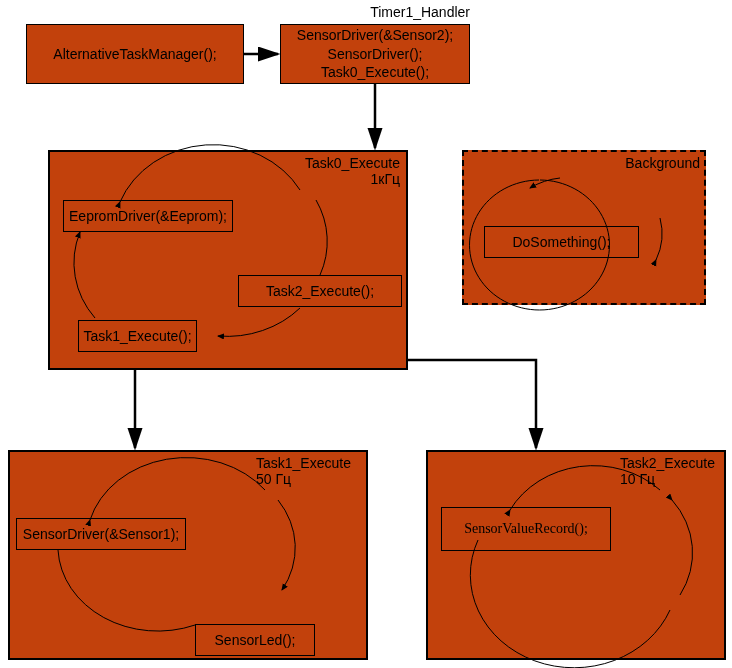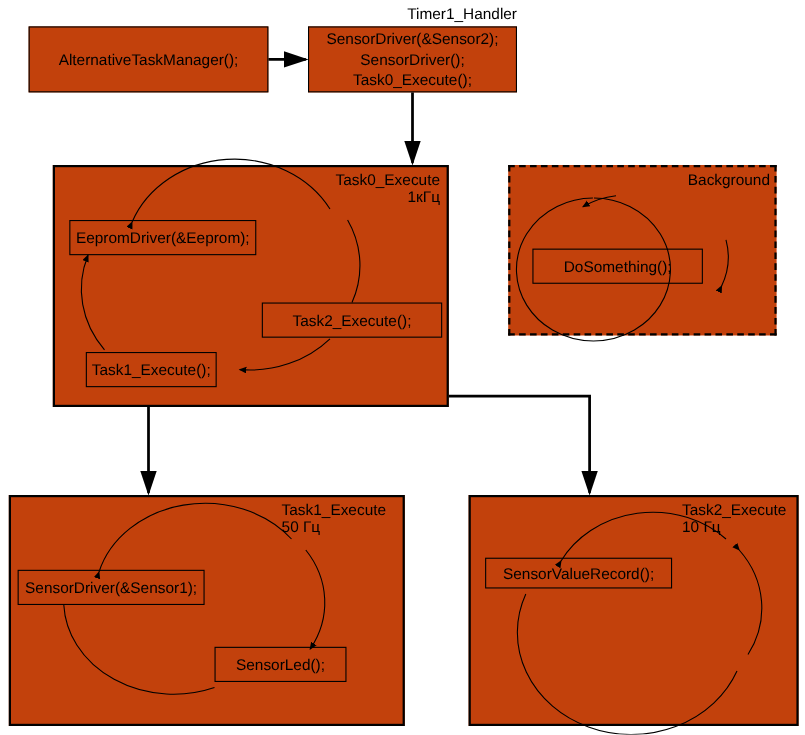--- a/index.html
+++ b/index.html
@@ -89,31 +89,31 @@
 
 <div class="box thick" style="left:8px; top:450px; width:360px; height:210px;">
 </div>
 <div class="inner-label" style="left:256px; top:455px; width:100px; text-align:left;">
   <span>Task1_Execute</span><br>
   <span>50 Гц</span>
 </div>
 <div class="box" style="left:16px; top:518px; width:170px; height:32px;">
   <span>SensorDriver(&amp;Sensor1);</span>
 </div>
-<div class="box" style="left:195px; top:588px; width:120px; height:32px;">
+<div class="box" style="left:195px; top:624px; width:120px; height:32px;">
   <span>SensorLed();</span>
 </div>
 
 <div class="box thick" style="left:426px; top:450px; width:300px; height:210px;">
 </div>
 <div class="inner-label" style="left:620px; top:455px; width:100px; text-align:left;">
   <span>Task2_Execute</span><br>
   <span>10 Гц</span>
 </div>
-<div class="box" style="left:441px; top:507px; width:170px; height:28px;">
+<div class="box" style="left:441px; top:507px; width:170px; height:44px;font-family:Liberation Serif, serif;">
   <span>SensorValueRecord();</span>
 </div>
 
 <svg class="overlay" viewBox="0 0 732 668">
   <defs>
     <marker id="arrow" markerWidth="10" markerHeight="10" refX="8" refY="3" orient="auto" markerUnits="strokeWidth">
       <path d="M0,0 L0,6 L9,3 z" fill="#000"></path>
     </marker>
     <marker id="arrowSmall" markerWidth="8" markerHeight="8" refX="6" refY="3" orient="auto" markerUnits="strokeWidth">
       <path d="M0,0 L0,6 L7,3 z" fill="#000"></path>

